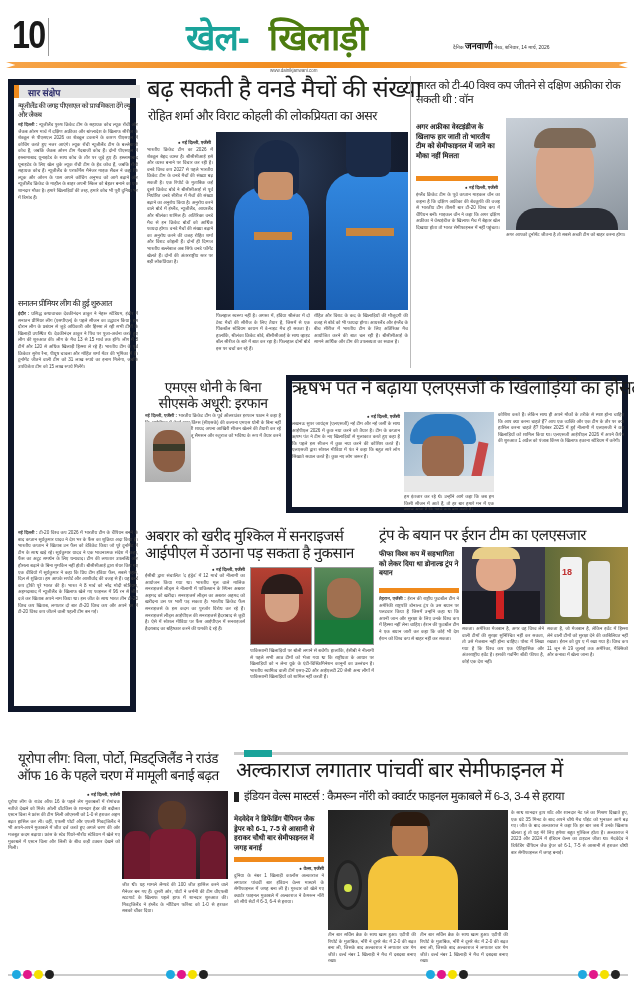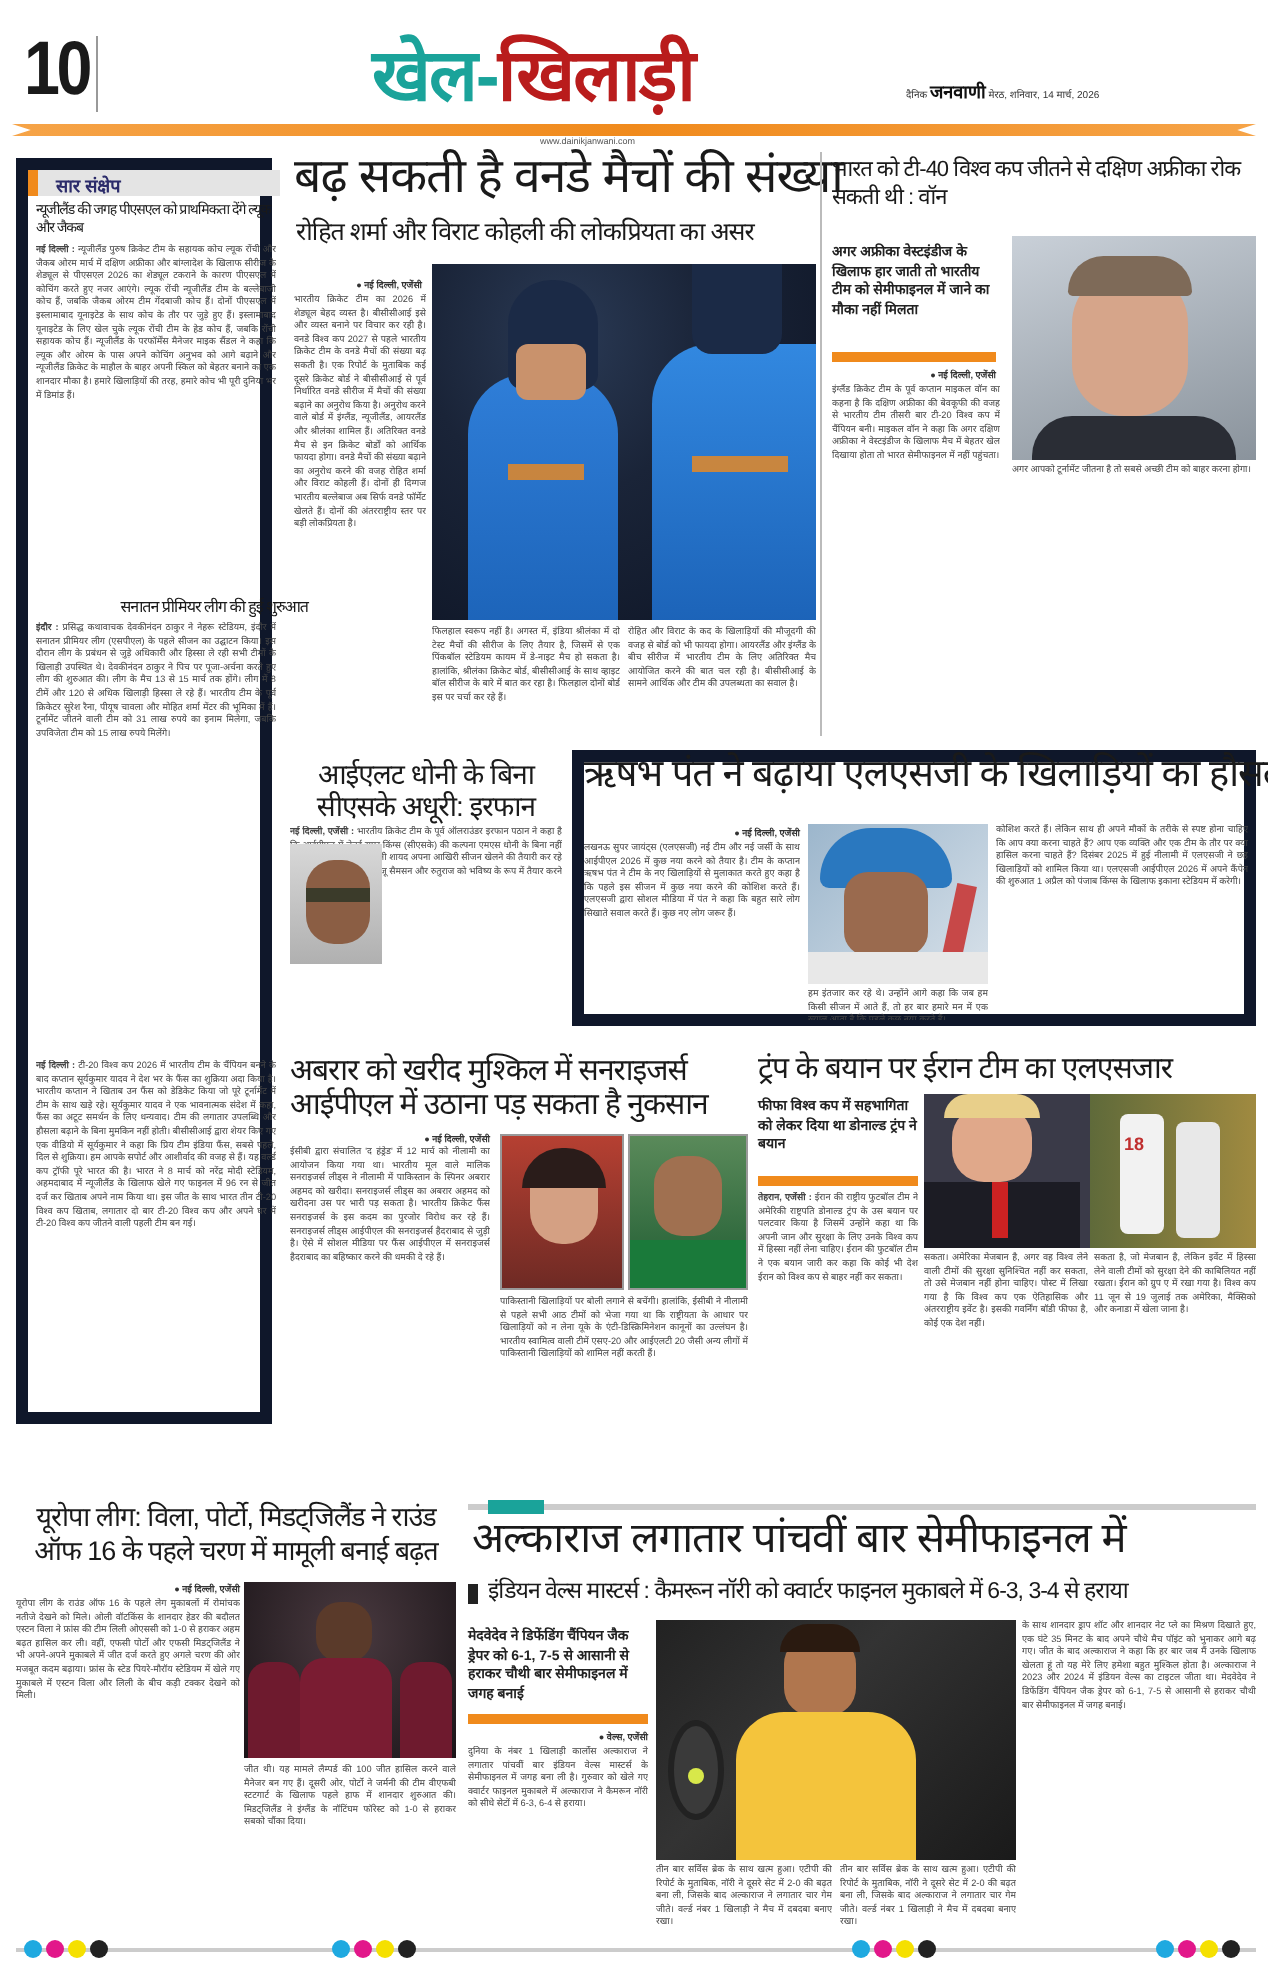--- a/index.html
+++ b/index.html
@@ -15,21 +15,21 @@
 .dots span{width:9px;height:9px;border-radius:50%;display:inline-block}
 .bold-sub{font-weight:bold;color:#222;font-size:7px;line-height:9.5px}
 </style>
 </head>
 <body>
 
 <div class="abs" style="left:0;top:0;width:634px;height:68px;">
   <div class="abs" style="left:12px;top:14px;font-size:38px;font-weight:bold;color:#1a1a1a;letter-spacing:-2px;transform:scaleX(0.85);transform-origin:left;">10</div>
   <div class="abs" style="left:48px;top:18px;width:1px;height:38px;background:#999;"></div>
   <div class="abs" style="left:186px;top:12px;font-size:36px;font-weight:bold;letter-spacing:-1px;">
-    <span style="color:#1aa39a;">खेल-</span><span style="color:#b91c1c;">खिलाड़ी</span>
+    <span style="color:#1aa39a;">खेल-</span><span style="color:#4d7c0f;margin-left:20px;">खिलाड़ी</span>
   </div>
   <div class="abs" style="left:453px;top:39px;font-size:5px;color:#333;white-space:nowrap;">
     <span>दैनिक</span>
     <span style="font-size:9px;font-weight:bold;color:#111;">जनवाणी</span>
     <span>मेरठ, शनिवार,</span>
     <span>14 मार्च, 2026</span>
   </div>
 </div>
 <div class="abs" style="left:6px;top:62px;width:622px;height:6px;background:linear-gradient(90deg,#f6a448,#f08a1c 50%,#f6a448);clip-path:polygon(0 0,100% 0,98.5% 50%,100% 100%,0 100%,1.5% 50%);"></div>
 <div class="abs" style="left:270px;top:68px;font-size:4.5px;color:#555;">www.dainikjanwani.com</div>
@@ -38,21 +38,21 @@
   <div style="position:absolute;left:0;top:0;width:126px;height:13px;background:#e4e4e4;">
     <div style="position:absolute;left:0;top:0;width:5px;height:13px;background:#f08a1c;"></div>
     <span style="position:absolute;left:14px;top:1px;font-size:9px;color:#2b2b6a;font-weight:bold;">सार संक्षेप</span>
   </div>
 
   <div class="abs hl" style="left:4px;top:16px;width:120px;font-size:7px;line-height:9px;">न्यूजीलैंड की जगह पीएसएल को प्राथमिकता देंगे ल्यूक और जैकब</div>
   <div class="abs body-text" style="left:4px;top:37px;width:120px;height:172px;">
     <b>नई दिल्ली :</b> <span>न्यूजीलैंड पुरुष क्रिकेट टीम के सहायक कोच ल्यूक रोंची और जैकब ओरम मार्च में दक्षिण अफ्रीका और बांग्लादेश के खिलाफ सीरीज के शेड्यूल से पीएसएल 2026 का शेड्यूल टकराने के कारण पीएसएल में कोचिंग करते हुए नजर आएंगे। ल्यूक रोंची न्यूजीलैंड टीम के बल्लेबाजी कोच हैं, जबकि जैकब ओरम टीम गेंदबाजी कोच हैं। दोनों पीएसएल में इस्लामाबाद यूनाइटेड के साथ कोच के तौर पर जुड़े हुए हैं। इस्लामाबाद यूनाइटेड के लिए खेल चुके ल्यूक रोंची टीम के हेड कोच हैं, जबकि रोंची सहायक कोच हैं। न्यूजीलैंड के परफॉर्मेंस मैनेजर माइक सैंडल ने कहा कि ल्यूक और ओरम के पास अपने कोचिंग अनुभव को आगे बढ़ाने और न्यूजीलैंड क्रिकेट के माहौल के बाहर अपनी स्किल को बेहतर बनाने का एक शानदार मौका है। हमारे खिलाड़ियों की तरह, हमारे कोच भी पूरी दुनिया भर में डिमांड हैं।</span>
   </div>
 
-  <div class="abs hl" style="left:20px;top:214px;width:120px;font-size:8px;line-height:10px;text-align:right;">सनातन प्रीमियर लीग की हुई शुरुआत</div>
+  <div class="abs hl" style="left:4px;top:214px;width:120px;font-size:8px;line-height:10px;">सनातन प्रीमियर लीग की हुई शुरुआत</div>
   <div class="abs body-text" style="left:4px;top:226px;width:120px;height:178px;">
     <b>इंदौर :</b> <span>प्रसिद्ध कथावाचक देवकीनंदन ठाकुर ने नेहरू स्टेडियम, इंदौर में सनातन प्रीमियर लीग (एसपीएल) के पहले सीजन का उद्घाटन किया। इस दौरान लीग के प्रबंधन से जुड़े अधिकारी और हिस्सा ले रही सभी टीमों के खिलाड़ी उपस्थित थे। देवकीनंदन ठाकुर ने पिच पर पूजा-अर्चना करते हुए लीग की शुरुआत की। लीग के मैच 13 से 15 मार्च तक होंगे। लीग में 8 टीमें और 120 से अधिक खिलाड़ी हिस्सा ले रहे हैं। भारतीय टीम के पूर्व क्रिकेटर सुरेश रैना, पीयूष चावला और मोहित शर्मा मेंटर की भूमिका में हैं। टूर्नामेंट जीतने वाली टीम को 31 लाख रुपये का इनाम मिलेगा, जबकि उपविजेता टीम को 15 लाख रुपये मिलेंगे।</span>
   </div>
 
   <div class="abs body-text" style="left:4px;top:445px;width:120px;height:184px;">
     <b>नई दिल्ली :</b> <span>टी-20 विश्व कप 2026 में भारतीय टीम के चैंपियन बनने के बाद कप्तान सूर्यकुमार यादव ने देश भर के फैंस का शुक्रिया अदा किया है। भारतीय कप्तान ने खिताब उन फैंस को डेडिकेट किया जो पूरे टूर्नामेंट में टीम के साथ खड़े रहे। सूर्यकुमार यादव ने एक भावनात्मक संदेश में कहा, फैंस का अटूट समर्थन के लिए धन्यवाद। टीम की लगातार उपलब्धि और हौसला बढ़ाने के बिना मुमकिन नहीं होती। बीसीसीआई द्वारा शेयर किए गए एक वीडियो में सूर्यकुमार ने कहा कि प्रिय टीम इंडिया फैंस, सबसे पहले, दिल से शुक्रिया। हम आपके सपोर्ट और आशीर्वाद की वजह से हैं। यह वर्ल्ड कप ट्रॉफी पूरे भारत की है। भारत ने 8 मार्च को नरेंद्र मोदी स्टेडियम, अहमदाबाद में न्यूजीलैंड के खिलाफ खेले गए फाइनल में 96 रन से जीत दर्ज कर खिताब अपने नाम किया था। इस जीत के साथ भारत तीन टी-20 विश्व कप खिताब, लगातार दो बार टी-20 विश्व कप और अपने घर में टी-20 विश्व कप जीतने वाली पहली टीम बन गई।</span>
   </div>
 </div>
 
 <div class="abs hl" style="left:147px;top:76px;width:260px;font-size:24px;white-space:nowrap;">बढ़ सकती है वनडे मैचों की संख्या</div>
@@ -77,21 +77,21 @@
 <div class="orange-bar" style="left:416px;top:176px;width:82px;"></div>
 <div class="abs dateline" style="left:416px;top:184px;width:82px;">● नई दिल्ली, एजेंसी</div>
 <div class="abs body-text" style="left:416px;top:192px;width:84px;height:174px;">इंग्लैंड क्रिकेट टीम के पूर्व कप्तान माइकल वॉन का कहना है कि दक्षिण अफ्रीका की बेवकूफी की वजह से भारतीय टीम तीसरी बार टी-20 विश्व कप में चैंपियन बनी। माइकल वॉन ने कहा कि अगर दक्षिण अफ्रीका ने वेस्टइंडीज के खिलाफ मैच में बेहतर खेल दिखाया होता तो भारत सेमीफाइनल में नहीं पहुंचता।</div>
 <div class="img" style="left:506px;top:118px;width:122px;height:112px;background:linear-gradient(160deg,#c9d0d8,#8a939c);">
   <div style="position:absolute;left:30px;top:16px;width:58px;height:74px;background:#d6a58a;border-radius:28px 28px 26px 26px;"></div>
   <div style="position:absolute;left:28px;top:10px;width:62px;height:20px;background:#7e6a58;border-radius:30px 30px 4px 4px;"></div>
   <div style="position:absolute;left:10px;top:90px;width:102px;height:30px;background:#2a2d35;border-radius:20px 20px 0 0;"></div>
 </div>
 <div class="abs body-text" style="left:506px;top:232px;width:122px;height:134px;">अगर आपको टूर्नामेंट जीतना है तो सबसे अच्छी टीम को बाहर करना होगा।</div>
 
-<div class="abs hl" style="left:145px;top:379px;width:136px;font-size:14px;line-height:16px;text-align:center;">आईएलट धोनी के बिना सीएसके अधूरी: इरफान</div>
+<div class="abs hl" style="left:145px;top:379px;width:136px;font-size:14px;line-height:16px;text-align:center;">एमएस धोनी के बिना सीएसके अधूरी: इरफान</div>
 <div class="abs body-text" style="left:145px;top:413px;width:136px;height:102px;">
   <b>नई दिल्ली, एजेंसी :</b> <span>भारतीय क्रिकेट टीम के पूर्व ऑलराउंडर इरफान पठान ने कहा है कि आईपीएल में चेन्नई सुपर किंग्स (सीएसके) की कल्पना एमएस धोनी के बिना नहीं की जा सकती है, लेकिन धोनी शायद अपना आखिरी सीजन खेलने की तैयारी कर रहे हैं। विकेटकीपर बल्लेबाज संजू सैमसन और रुतुराज को भविष्य के रूप में तैयार करने में मदद करेंगे।</span>
 </div>
 <div class="img" style="left:145px;top:422px;width:46px;height:60px;background:linear-gradient(180deg,#d8d8d8,#b0b0b0);">
   <div style="position:absolute;left:8px;top:8px;width:32px;height:42px;background:#8b5e44;border-radius:14px;"></div>
   <div style="position:absolute;left:8px;top:22px;width:32px;height:7px;background:#3b3b2a;"></div>
 </div>
 
 <div class="box" style="left:286px;top:375px;width:342px;height:138px;"></div>
 <div class="abs hl" style="left:292px;top:378px;width:334px;font-size:19px;white-space:nowrap;">ऋषभ पंत ने बढ़ाया एलएसजी के खिलाड़ियों का हौसला</div>

